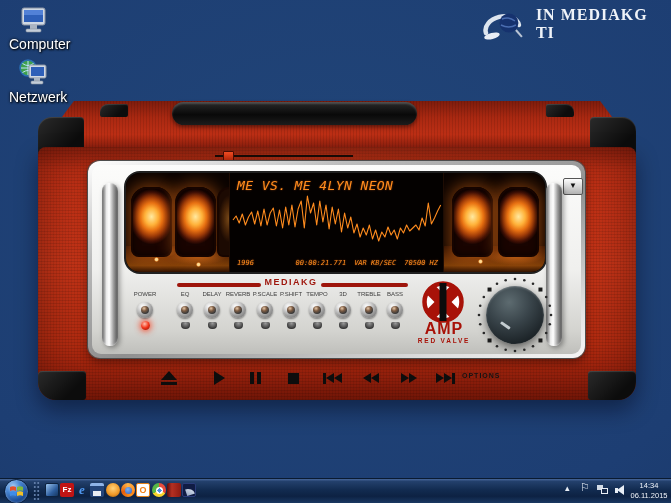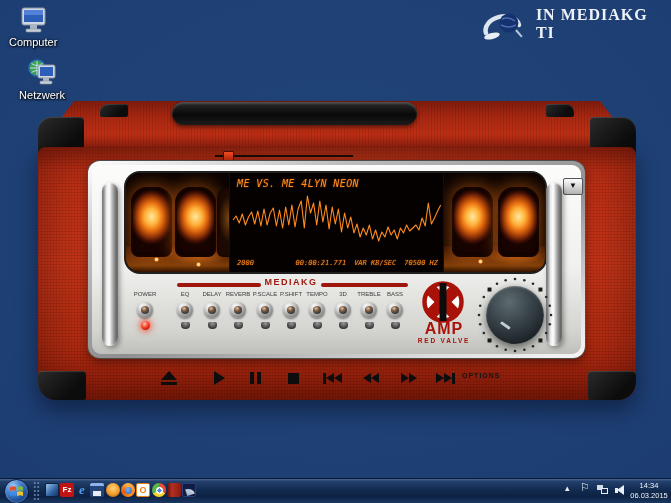--- a/index.html
+++ b/index.html
@@ -4,21 +4,21 @@
 <style>
   html,body{margin:0;padding:0;width:671px;height:503px;overflow:hidden;
     font-family:"Liberation Sans",sans-serif;}
   #screen{position:relative;width:671px;height:503px;
     background:radial-gradient(120% 120% at 50% 40%, #214578 0%, #1d3e73 55%, #183461 100%);}
   .abs{position:absolute;}
 
   
   .dicon{position:absolute;left:9px;width:48px;text-align:center;cursor:default;}
   .dicon .glyph{width:30px;height:28px;margin:0 auto;}
-  .dicon .lbl{margin-top:2px;font-size:11px;color:#fff;text-shadow:1px 1px 2px #000,0 0 3px #000;}
+  .dicon .lbl{margin-top:2px;font-size:14px;color:#fff;text-shadow:1px 1px 2px #000,0 0 3px #000;}
 
   
   #brand{position:absolute;left:478px;top:6px;display:flex;}
   #brand .btxt{margin-left:8px;font-family:"Liberation Serif",serif;font-size:16px;
     letter-spacing:1px;color:#eef2f8;font-weight:600;}
 
   
   #amp-top{position:absolute;left:38px;top:101px;width:598px;height:48px;
     clip-path:polygon(6% 0,94% 0,100% 100%,0 100%);
     background:
@@ -68,21 +68,21 @@
     background:radial-gradient(60% 42% at 50% 42%,#ffe9a0 0%,#ffb23a 30%,#e87112 50%,#a03c08 70%,#481205 88%,#190401 100%);
     box-shadow:0 0 16px 3px rgba(255,120,25,.45),inset 0 0 7px rgba(0,0,0,.65);}
   .tube.dim{background:radial-gradient(60% 42% at 50% 45%,#7a4a18 0%,#472408 45%,#1c0a02 85%);box-shadow:none;}
   .glint{position:absolute;width:5px;height:5px;border-radius:50%;
     background:radial-gradient(circle,#ffd990 0 35%,rgba(255,150,50,.5) 60%,transparent 75%);}
 
   #screen-center{position:relative;width:213px;height:100%;background:#040100;
     border-left:1px solid #1e0c03;border-right:1px solid #1e0c03;flex:none;}
   .lcd{font-family:"DejaVu Sans Mono",monospace;font-style:italic;color:#ff8c1e;
     text-shadow:0 0 2px rgba(255,120,20,.55);}
-  #track-title{position:absolute;left:7px;top:5px;font-size:10px;letter-spacing:.4px;}
+  #track-title{position:absolute;left:7px;top:5px;font-size:13px;letter-spacing:.4px;}
   #wave-wrap{position:absolute;left:0;top:16px;width:213px;height:60px;}
   #info-row{position:absolute;left:7px;right:5px;bottom:5px;display:flex;align-items:baseline;font-size:7px;}
   #info-row .sp{flex:1;}
   #info-row span{margin-left:8px;}
   #info-row span:first-child{margin-left:0;}
 
   #display-menu-btn{position:absolute;left:563px;top:178px;width:18px;height:15px;
     background:linear-gradient(180deg,#fdfdfd,#b2b2b2);border:1px solid #555;
     font-size:8px;line-height:14px;text-align:center;color:#111;cursor:pointer;border-radius:2px;}
 
@@ -189,21 +189,21 @@
       <svg width="30" height="28" viewBox="0 0 30 28">
         <rect x="4" y="2" width="23" height="17" rx="2" fill="#cfd8e4" stroke="#8a93a2"></rect>
         <rect x="6" y="4" width="19" height="12" fill="#2e5fb8"></rect>
         <rect x="6" y="4" width="19" height="5" fill="#5b8ade" opacity=".8"></rect>
         <rect x="12" y="19" width="7" height="4" fill="#aab4c2"></rect>
         <rect x="8" y="23" width="15" height="3" rx="1" fill="#c4cdd9" stroke="#8a93a2" stroke-width=".6"></rect>
       </svg>
     </div>
     <div class="lbl">Computer</div>
   </div>
-  <div class="dicon" style="top:59px;margin-left:9px;">
+  <div class="dicon" style="top:59px;">
     <div class="glyph">
       <svg width="30" height="28" viewBox="0 0 30 28">
         <circle cx="10" cy="9" r="8" fill="#3fa14c"></circle>
         <circle cx="10" cy="9" r="8" fill="none" stroke="#2a6db5" stroke-width="1.5"></circle>
         <path d="M3,9 h14 M10,2 v14 M4.5,4.5 q5.5,4 11,0 M4.5,13.5 q5.5,-4 11,0" stroke="#bfe3ff" stroke-width="1" fill="none"></path>
         <rect x="11" y="6" width="17" height="13" rx="1.5" fill="#cfd8e4" stroke="#8a93a2"></rect>
         <rect x="13" y="8" width="13" height="9" fill="#2e5fb8"></rect>
         <rect x="16" y="19" width="6" height="3" fill="#aab4c2"></rect>
         <rect x="13" y="22" width="12" height="3" rx="1" fill="#c4cdd9" stroke="#8a93a2" stroke-width=".6"></rect>
       </svg>
@@ -249,21 +249,21 @@
       <div class="glint" style="left:70px;bottom:5px;"></div>
     </div>
     <div id="screen-center">
       <div id="track-title" class="lcd">ME VS. ME 4LYN NEON</div>
       <div id="wave-wrap">
         <svg width="213" height="60" viewBox="0 0 213 60">
           <polyline points="3.0,31 6.1,27 9.2,34 12.3,25 15.4,36 18.5,28 21.6,23 24.7,35 27.8,22 30.9,37 34.0,20 37.1,36 40.2,24 43.3,19 46.4,37 49.5,21 52.6,39 55.7,18 58.8,36 61.9,16 65.0,38 68.1,20 71.2,12 74.3,39 77.4,7 80.5,24 83.6,14 86.7,36 89.8,12 92.9,33 96.0,16 99.1,40 102.2,18 105.3,35 108.4,20 111.5,43 114.6,24 117.7,39 120.8,28 123.9,44 127.0,35 130.1,48 133.2,39 136.3,46 139.4,36 142.5,50 145.6,41 148.7,52 151.8,43 154.9,48 158.0,38 161.1,46 164.2,41 167.3,50 170.4,39 173.5,44 176.6,36 179.7,42 182.8,39 185.9,36 189.0,41 192.1,29 195.2,37 198.3,14 201.4,35 204.5,29 207.6,22 210.7,16" fill="none" stroke="#ff8c1e" stroke-width="1.1" stroke-linejoin="round"></polyline>
         </svg>
       </div>
       <div id="info-row" class="lcd">
-        <span>2000</span>
+        <span>1996</span>
         <span class="sp"></span>
         <span>00:00:21.771</span>
         <span>VAR KB/SEC</span>
         <span>70500 HZ</span>
       </div>
     </div>
     <div id="tubes-right" class="tubepanel">
       <div class="tube-floor"></div>
       <div class="tube" style="left:8px;"></div>
       <div class="tube" style="left:54px;"></div>
@@ -439,16 +439,16 @@
   <div id="tray-net">
     <span class="m1"></span>
     <span class="m2"></span>
   </div>
   <div id="tray-spk">
     <span class="r"></span>
     <span class="t"></span>
   </div>
   <div id="clock">
     <div>14:34</div>
-    <div>06.03.2015</div>
+    <div>06.11.2015</div>
   </div>
 
 </div>
 
 </body></html>

